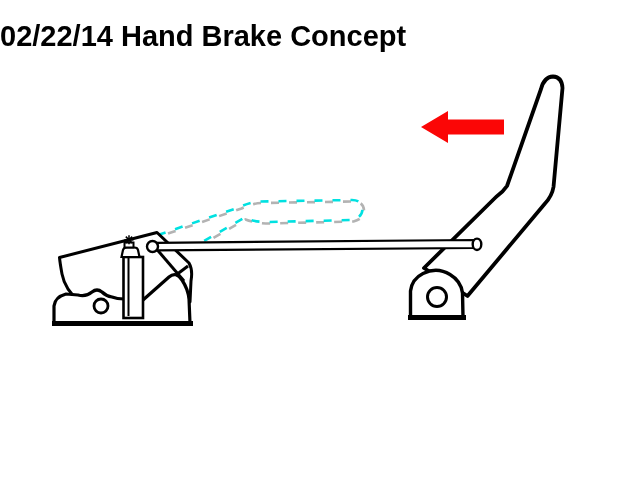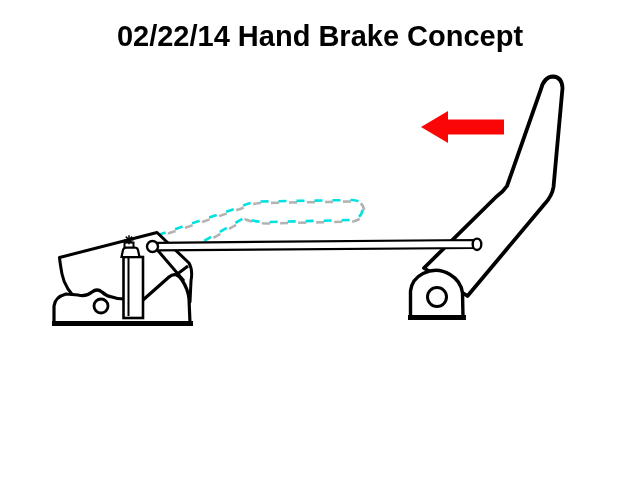--- a/index.html
+++ b/index.html
@@ -12,21 +12,20 @@
   html,body{margin:0;padding:0;}
   body{
     width:640px;height:480px;overflow:hidden;
     background:var(--background);
     font-family:"Liberation Sans", sans-serif;
     position:relative;
   }
   .slide{position:absolute;inset:0;background:var(--background);}
   .slide-title{
     position:absolute;top:21px;left:0;width:640px;
-    text-align:center;
     font-size:29px;font-weight:bold;color:var(--ink);
     letter-spacing:0px;line-height:1.05;
     white-space:nowrap;
   }
   svg.drawing{position:absolute;top:0;left:0;}
   .ink-fill{fill:#ffffff;stroke:var(--ink);}
   .ink-line{fill:none;stroke:var(--ink);}
   .phantom-cyan{fill:none;stroke:var(--phantom-cyan);stroke-width:2.6;stroke-dasharray:8 10;}
   .phantom-gray{fill:none;stroke:var(--phantom-gray);stroke-width:2.6;stroke-dasharray:8 10;stroke-dashoffset:9;}
   .arrow{fill:var(--arrow-red);stroke:none;}

